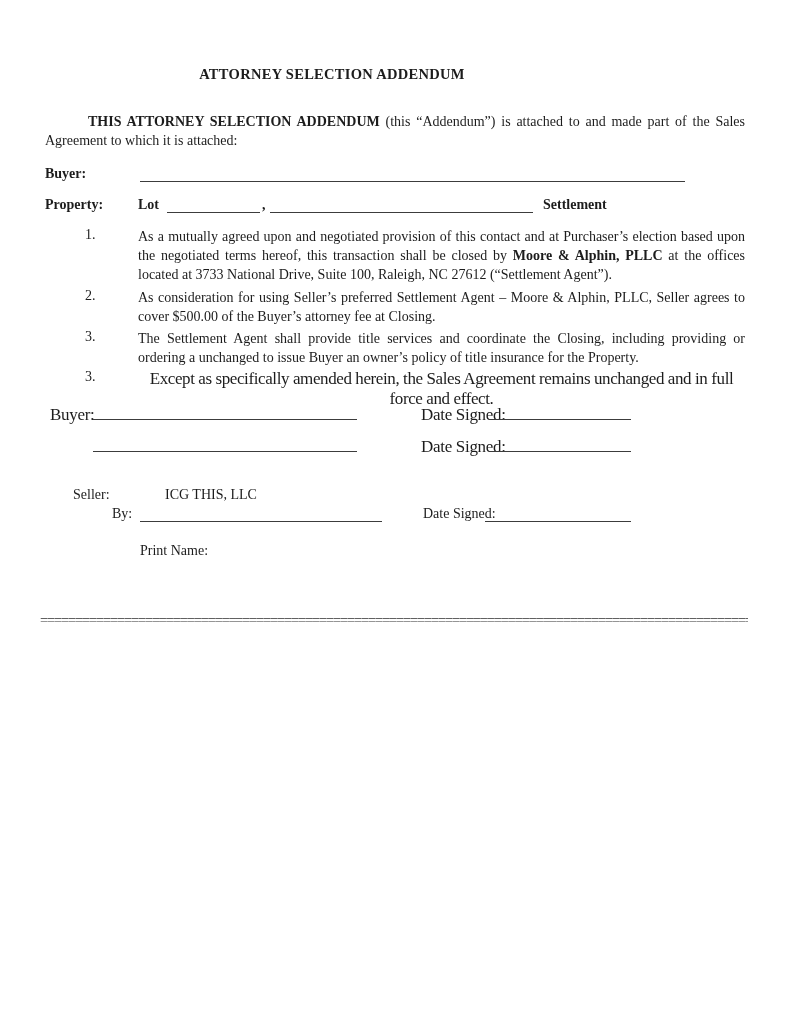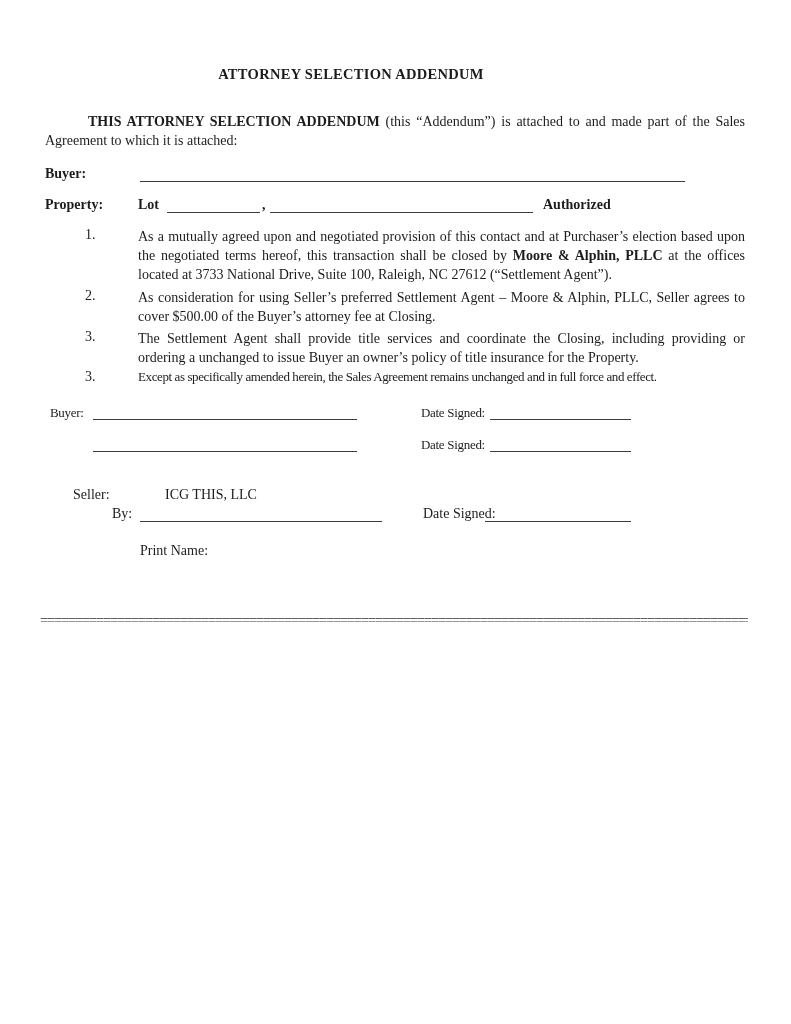--- a/index.html
+++ b/index.html
@@ -19,49 +19,49 @@
   .just { text-align:justify; line-height:19px; }
   .blank {
     position:absolute;
     display:inline-block;
     top:4px; height:11px;
     border-bottom:1.6px solid #3c3c3c;
   }
   .row { position:absolute; height:20px; white-space:nowrap; }
   .num { position:absolute; left:40px; top:0; }
   .itemtext { position:absolute; left:93px; top:0; width:607px; }
-  .cond { font-size:13px; letter-spacing:-0.3px; }
+  .cond { font-size:17px; letter-spacing:-0.3px;text-align:center; }
   .sep {
     position:absolute;
     overflow:hidden; white-space:nowrap;
     font-size:14.5px; letter-spacing:-1.2px; color:#2e2e2e;
   }
   .title { font-weight:bold; font-size:14.5px; letter-spacing:0.3px; }
 </style>
 </head>
 <body>
 
 <div class="page">
 
-  <div class="abs center title" style="top:66px; left:0; width:664px;padding-left:19px;">ATTORNEY SELECTION ADDENDUM</div>
+  <div class="abs center title" style="top:66px; left:0; width:664px;">ATTORNEY SELECTION ADDENDUM</div>
 
   <div class="abs just" style="top:112px; left:45px; width:700px; text-indent:43px;"><span style="font-weight: bold;">THIS ATTORNEY SELECTION ADDENDUM</span><span> (this “Addendum”) is attached to and made part of the Sales Agreement to which it is attached:</span></div>
 
   <div class="row" style="top:166px; left:45px; width:746px;">
     <span class="abs bold" style="left:0;">Buyer:</span>
     <span class="blank" style="left:95px; width:545px;"></span>
   </div>
 
   <div class="row" style="top:197px; left:45px; width:746px;">
     <span class="abs bold" style="left:0;text-align:right;">Property:</span>
     <span class="abs bold" style="left:93px;">Lot</span>
     <span class="blank" style="left:122px; width:93px;"></span>
     <span class="abs bold" style="left:217px;">,</span>
     <span class="blank" style="left:225px; width:263px;"></span>
-    <span class="abs bold" style="left:498px;">Authorized</span>
+    <span class="abs bold" style="left:498px;">Settlement</span>
   </div>
 
   <div class="abs" style="top:227px; left:45px; width:700px;">
     <span class="num">1.</span>
     <div class="itemtext just"><span>As a mutually agreed upon and negotiated provision of this contact and at Purchaser’s election based upon the negotiated terms hereof, this transaction shall be closed by </span><span style="font-weight: bold;">Moore &amp; Alphin, PLLC</span><span> at the offices located at 3733 National Drive, Suite 100, Raleigh, NC 27612 (“Settlement Agent”).</span></div>
   </div>
 
   <div class="abs" style="top:288px; left:45px; width:700px;">
     <span class="num">2.</span>
     <div class="itemtext just"><span>As consideration for using Seller’s preferred Settlement Agent – Moore &amp; Alphin, PLLC, Seller agrees to cover $500.00 of the Buyer’s attorney fee at Closing.</span></div>

